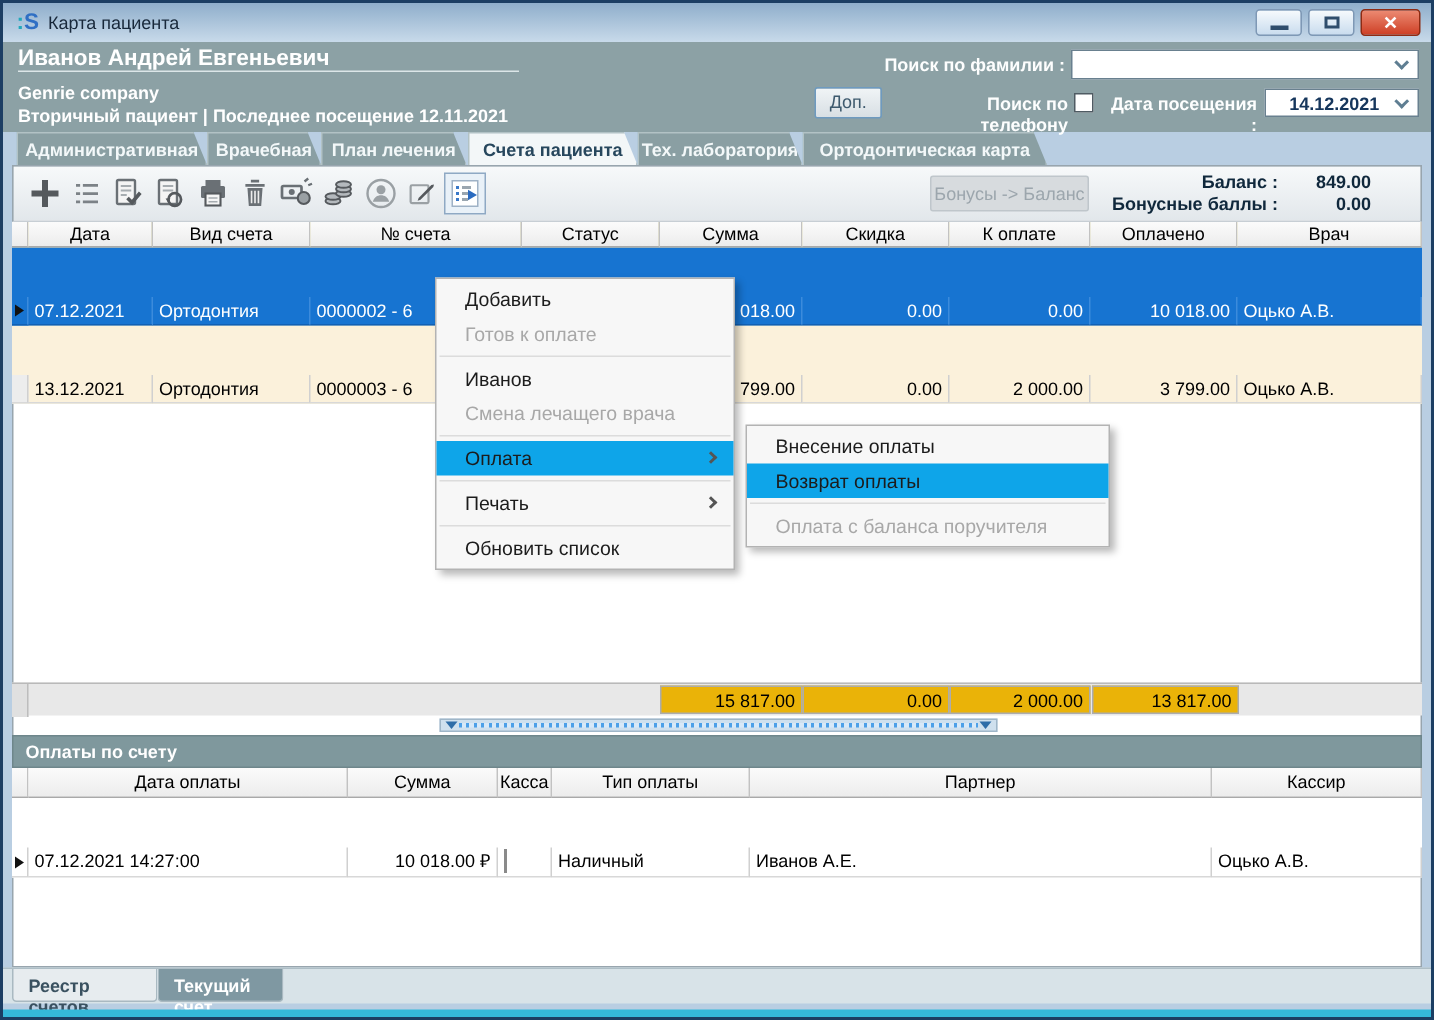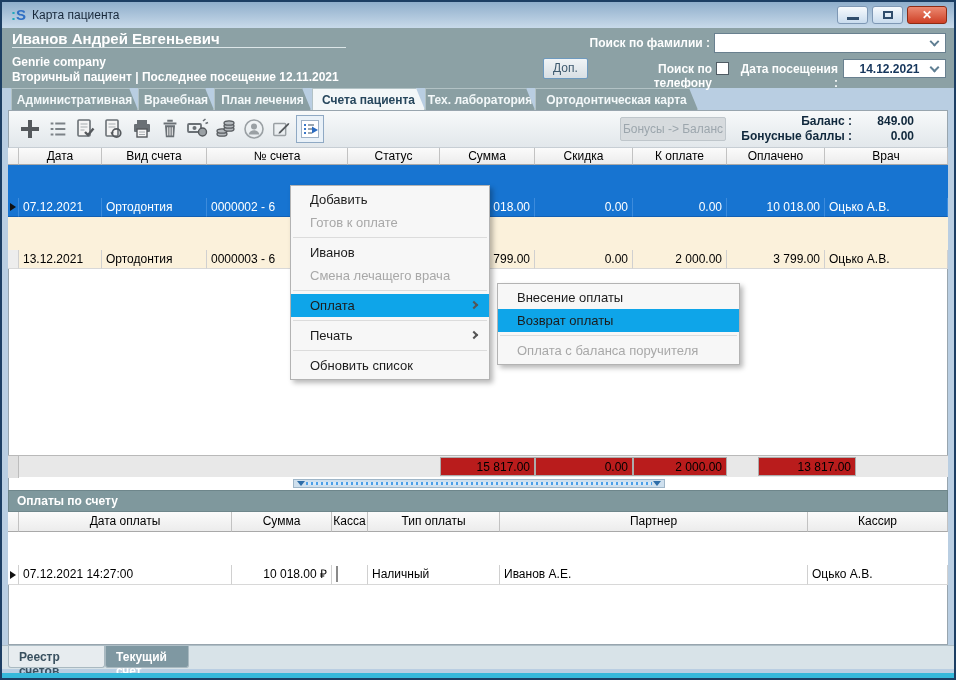--- a/index.html
+++ b/index.html
@@ -70,21 +70,21 @@
   .inv-row.sel .cell{border-right-color:#3C8BDC;border-bottom-color:#1260B4;}
   .inv-row.alt{background:#FBF1DB;}
   .mark{background:#EDEDED;display:flex;align-items:center;justify-content:center;padding:0;}
   .inv-row.sel .mark{background:#1774D1;}
   .tri{width:0;height:0;border-left:6px solid #111;border-top:4px solid transparent;border-bottom:4px solid transparent;}
   .w0{width:11px}.w1{width:83px}.w2{width:105px}.w3{width:141px}.w4{width:92px}
   .w5{width:95px}.w6{width:98px}.w7{width:94px}.w8{width:98px}.w9{width:123px}
 
   
   .totals{left:6px;top:453px;width:940px;height:22px;background:#E8E8E8;border-top:1px solid #B9B9B9;}
-  .tbox{position:absolute;top:1px;height:19px;background:#b91c1c;border:1px solid #ACACAC;
+  .tbox{position:absolute;top:1px;height:19px;background:#eab308;border:1px solid #ACACAC;
         font-size:12px;line-height:18px;text-align:right;padding-right:4px;}
   .tmark{position:absolute;left:0;top:0;width:11px;height:22px;background:#E0E0E0;border-right:1px solid #BDBDBD;}
 
   
   .splitter{left:291px;top:477px;width:372px;height:9px;background:#CFE0EE;border:1px solid #9FB6C8;
             display:flex;align-items:center;padding:0 2px;}
   .spl-track{flex:1;height:3px;background:repeating-linear-gradient(90deg,#4DA0E8 0 2px,#D8E9F8 2px 5px);}
   .spl-arr{width:0;height:0;border-top:5px solid #2E6DA8;border-left:4px solid transparent;border-right:4px solid transparent;margin:0 1px;}
 
   
@@ -295,21 +295,21 @@
       <div class="cell w8 num">3 799.00</div>
       <div class="cell w9">Оцько А.В.</div>
     </div>
   </div>
 
   <div class="abs totals">
     <div class="tmark"></div>
     <div class="tbox" style="left:432px;width:95px;">15 817.00</div>
     <div class="tbox" style="left:527px;width:98px;">0.00</div>
     <div class="tbox" style="left:625px;width:94px;">2 000.00</div>
-    <div class="tbox" style="left:750px;width:98px;">13 817.00</div>
+    <div class="tbox" style="left:720px;width:98px;">13 817.00</div>
   </div>
 
   <div class="abs splitter">
     <span class="spl-arr"></span>
     <span class="spl-track"></span>
     <span class="spl-arr"></span>
   </div>
 
   <div class="abs pay-title">Оплаты по счету</div>
   <div class="abs pay-grid">

